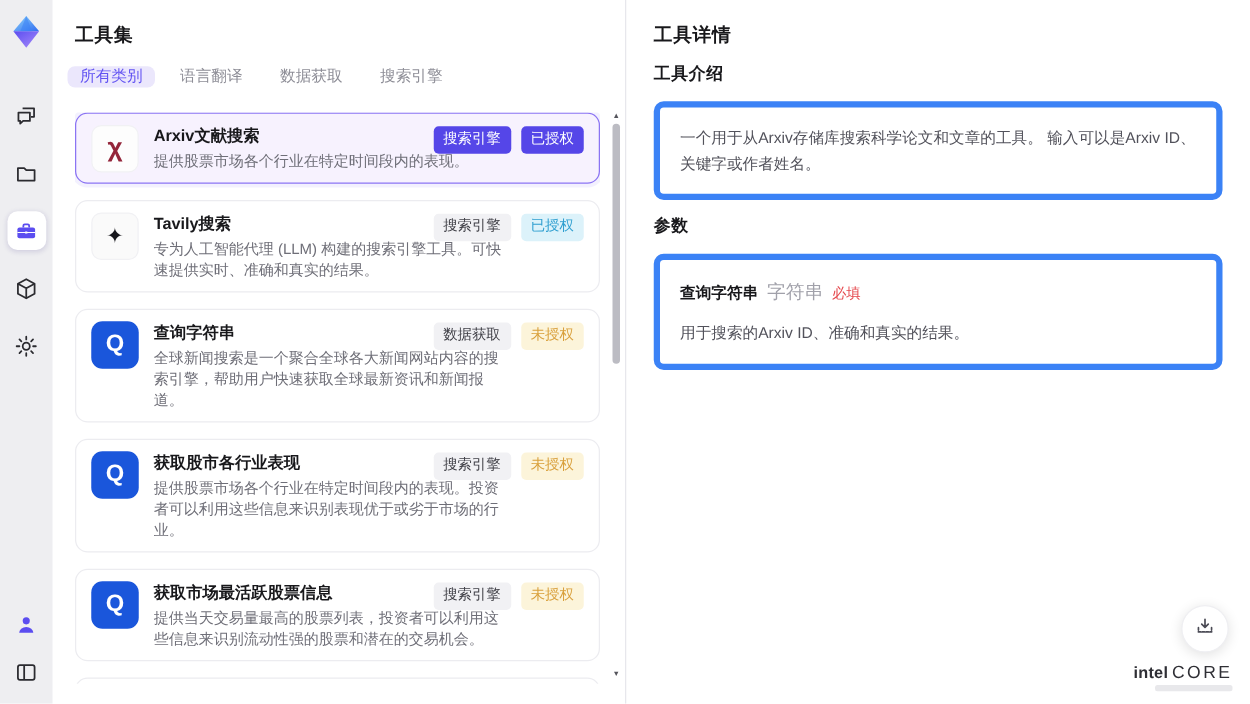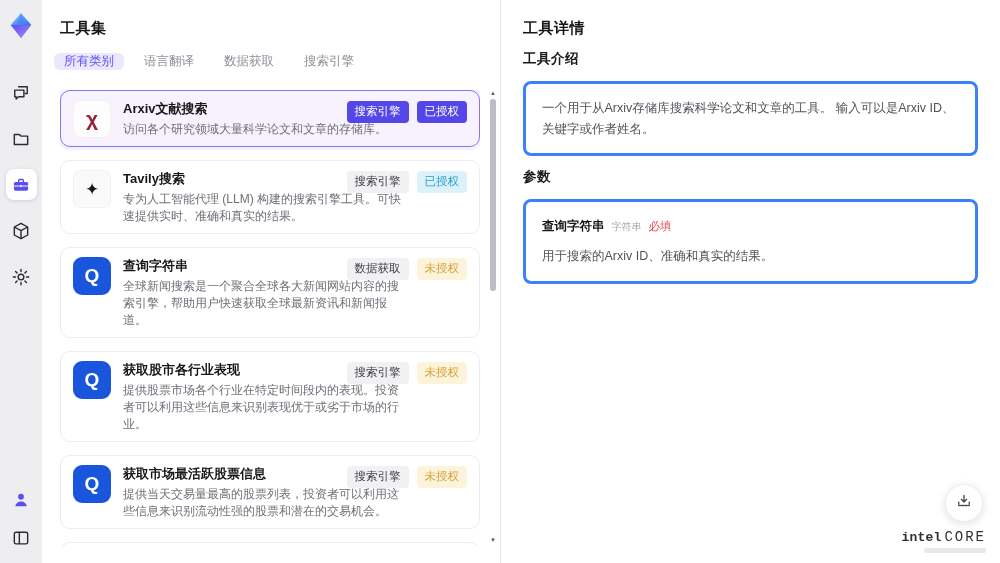--- a/index.html
+++ b/index.html
@@ -51,34 +51,34 @@
   .scrollbar { position:absolute; right:2px; top:88px; bottom:0; width:10px; }
   .sb-arrow { position:absolute; left:0; width:10px; text-align:center; font-size:6px; color:#55555c; cursor:pointer; }
   .sb-up { top:2px; } .sb-down { bottom:4px; }
   .sb-thumb { position:absolute; left:2px; top:11px; width:6px; height:192px; background:#bcbcc3; border-radius:3px; cursor:pointer; }
 
   
   .right-panel { position:absolute; left:500px; right:0; top:0; bottom:0; background:#fff;
     border-left:1px solid #e7e7ec; padding:19px 22px; }
   .rp-title { font-size:15px; font-weight:bold; letter-spacing:.5px; }
   .section-title { font-size:13.5px; font-weight:bold; margin-top:12px; letter-spacing:.5px; }
-  .info-card { border:3px solid #3b82f6; border-radius:8px; padding:14px 16px; margin-top:13px;
+  .info-card { border:5px solid #3b82f6; border-radius:8px; padding:14px 16px; margin-top:13px;
     font-size:12.5px; color:#52525b; line-height:1.65; }
   .param-line { display:flex; align-items:baseline; gap:7px; }
   .param-name { font-size:12.5px; font-weight:bold; color:#18181b; }
-  .param-type { font-size:10px; color:#a1a1aa; }
+  .param-type { font-size:15px; color:#a1a1aa; }
   .param-required { font-size:11.5px; color:#e5484d; }
   .param-desc { margin-top:9px; font-size:12.5px; color:#52525b; }
 
   
   .fab { position:absolute; right:17px; bottom:41px; width:38px; height:38px; border-radius:50%;
     background:#fff; border:1px solid #efeff2; box-shadow:0 2px 10px rgba(0,0,0,.12);
     display:flex; align-items:center; justify-content:center; cursor:pointer; z-index:6; }
   .brand { position:absolute; right:14px; bottom:10px; text-align:center; z-index:6; }
-  .brand-row { display:flex; align-items:baseline; gap:3px; justify-content:center; color:#2f2f35;font-family:Liberation Mono, monospace; }
+  .brand-row { display:flex; align-items:baseline; gap:3px; justify-content:center; color:#2f2f35; }
   .brand-name { font-size:13px; font-weight:bold; letter-spacing:.2px; }
   .brand-product { font-size:14px; letter-spacing:2px; }
   .brand-bar { width:62px; height:5px; background:#e2e2e6; border-radius:2px; margin:3px 0 0 auto; opacity:.8; }
 </style>
 </head>
 <body>
 
 <div class="app">
 
   <aside class="sidebar">
@@ -179,21 +179,21 @@
       </div>
 
     <div class="tool-list">
 
         <div class="tool-card selected">
           <div class="tool-icon arxiv">
             <span>χ</span>
           </div>
           <div class="tool-text">
             <div class="tool-name">Arxiv文献搜索</div>
-            <div class="tool-desc">访问各个研究领域大量科学论文和文章的存储库。</div>
+            <div class="tool-desc">提供股票市场各个行业在特定时间段内的表现。</div>
           </div>
           <div class="tool-badges">
             <span class="badge cat highlight">搜索引擎</span>
             <span class="badge auth authorized-active">已授权</span>
           </div>
         </div>
 
         <div class="tool-card">
           <div class="tool-icon tavily">
             <span>✦</span>

